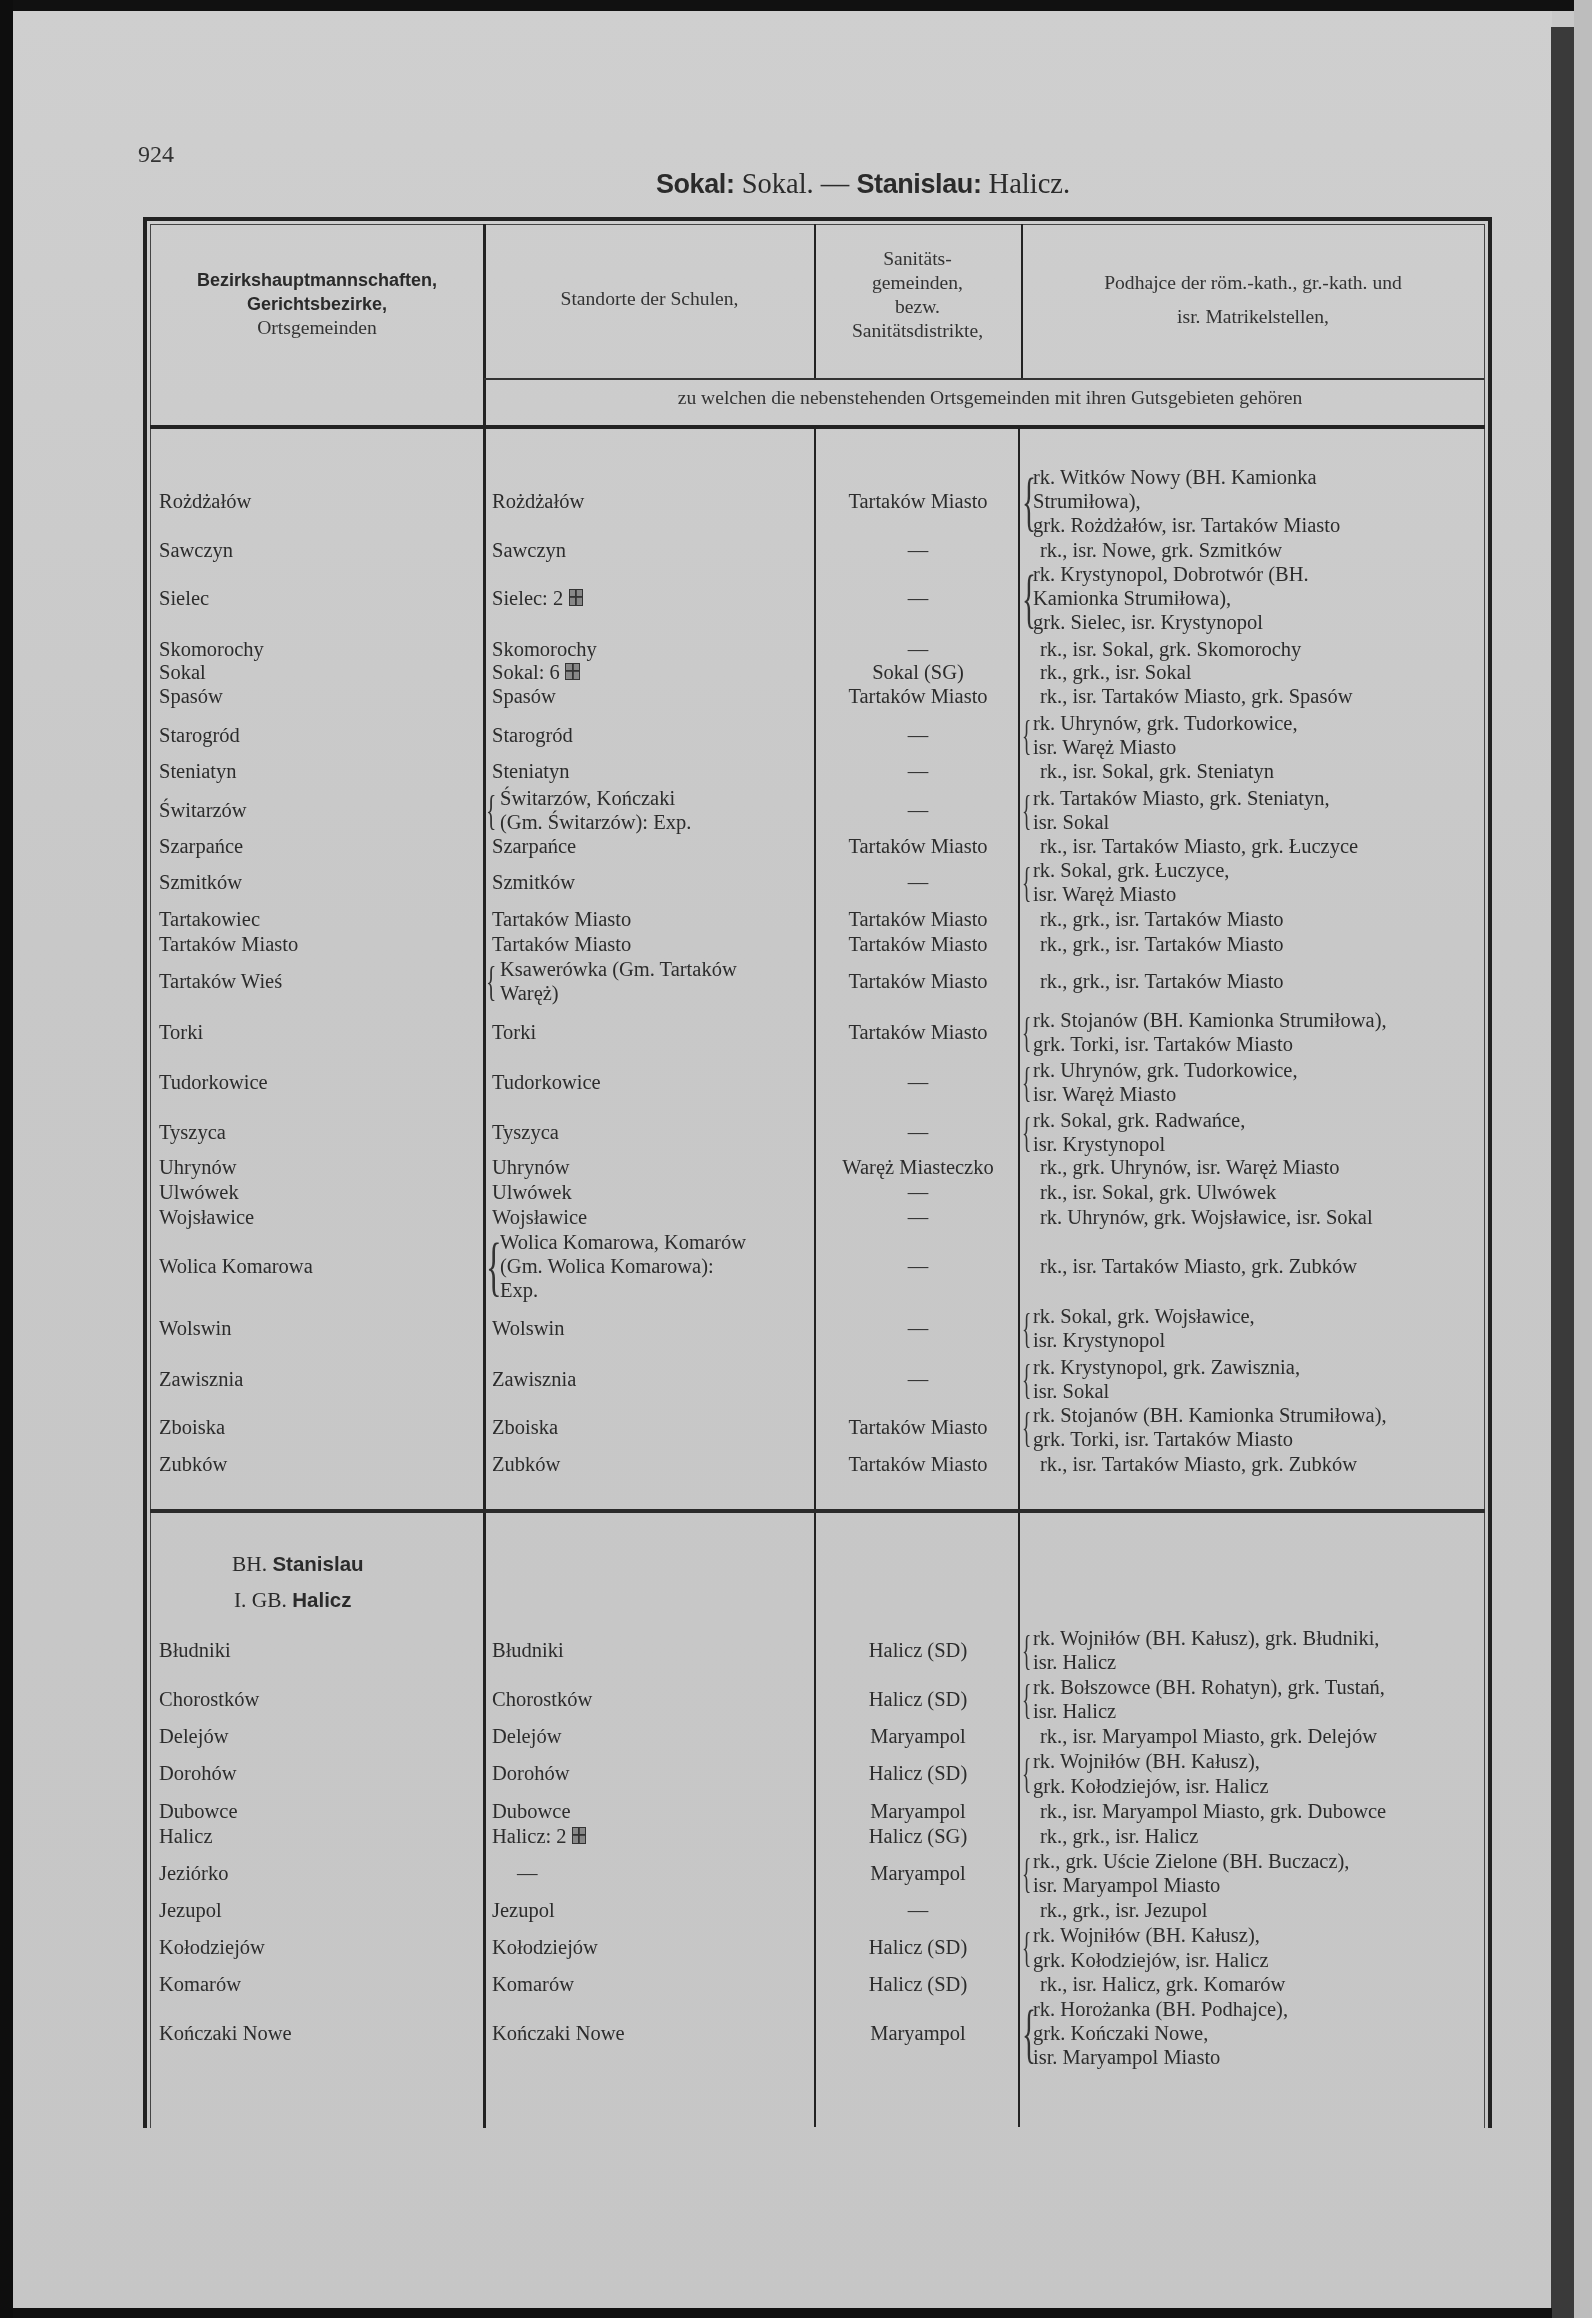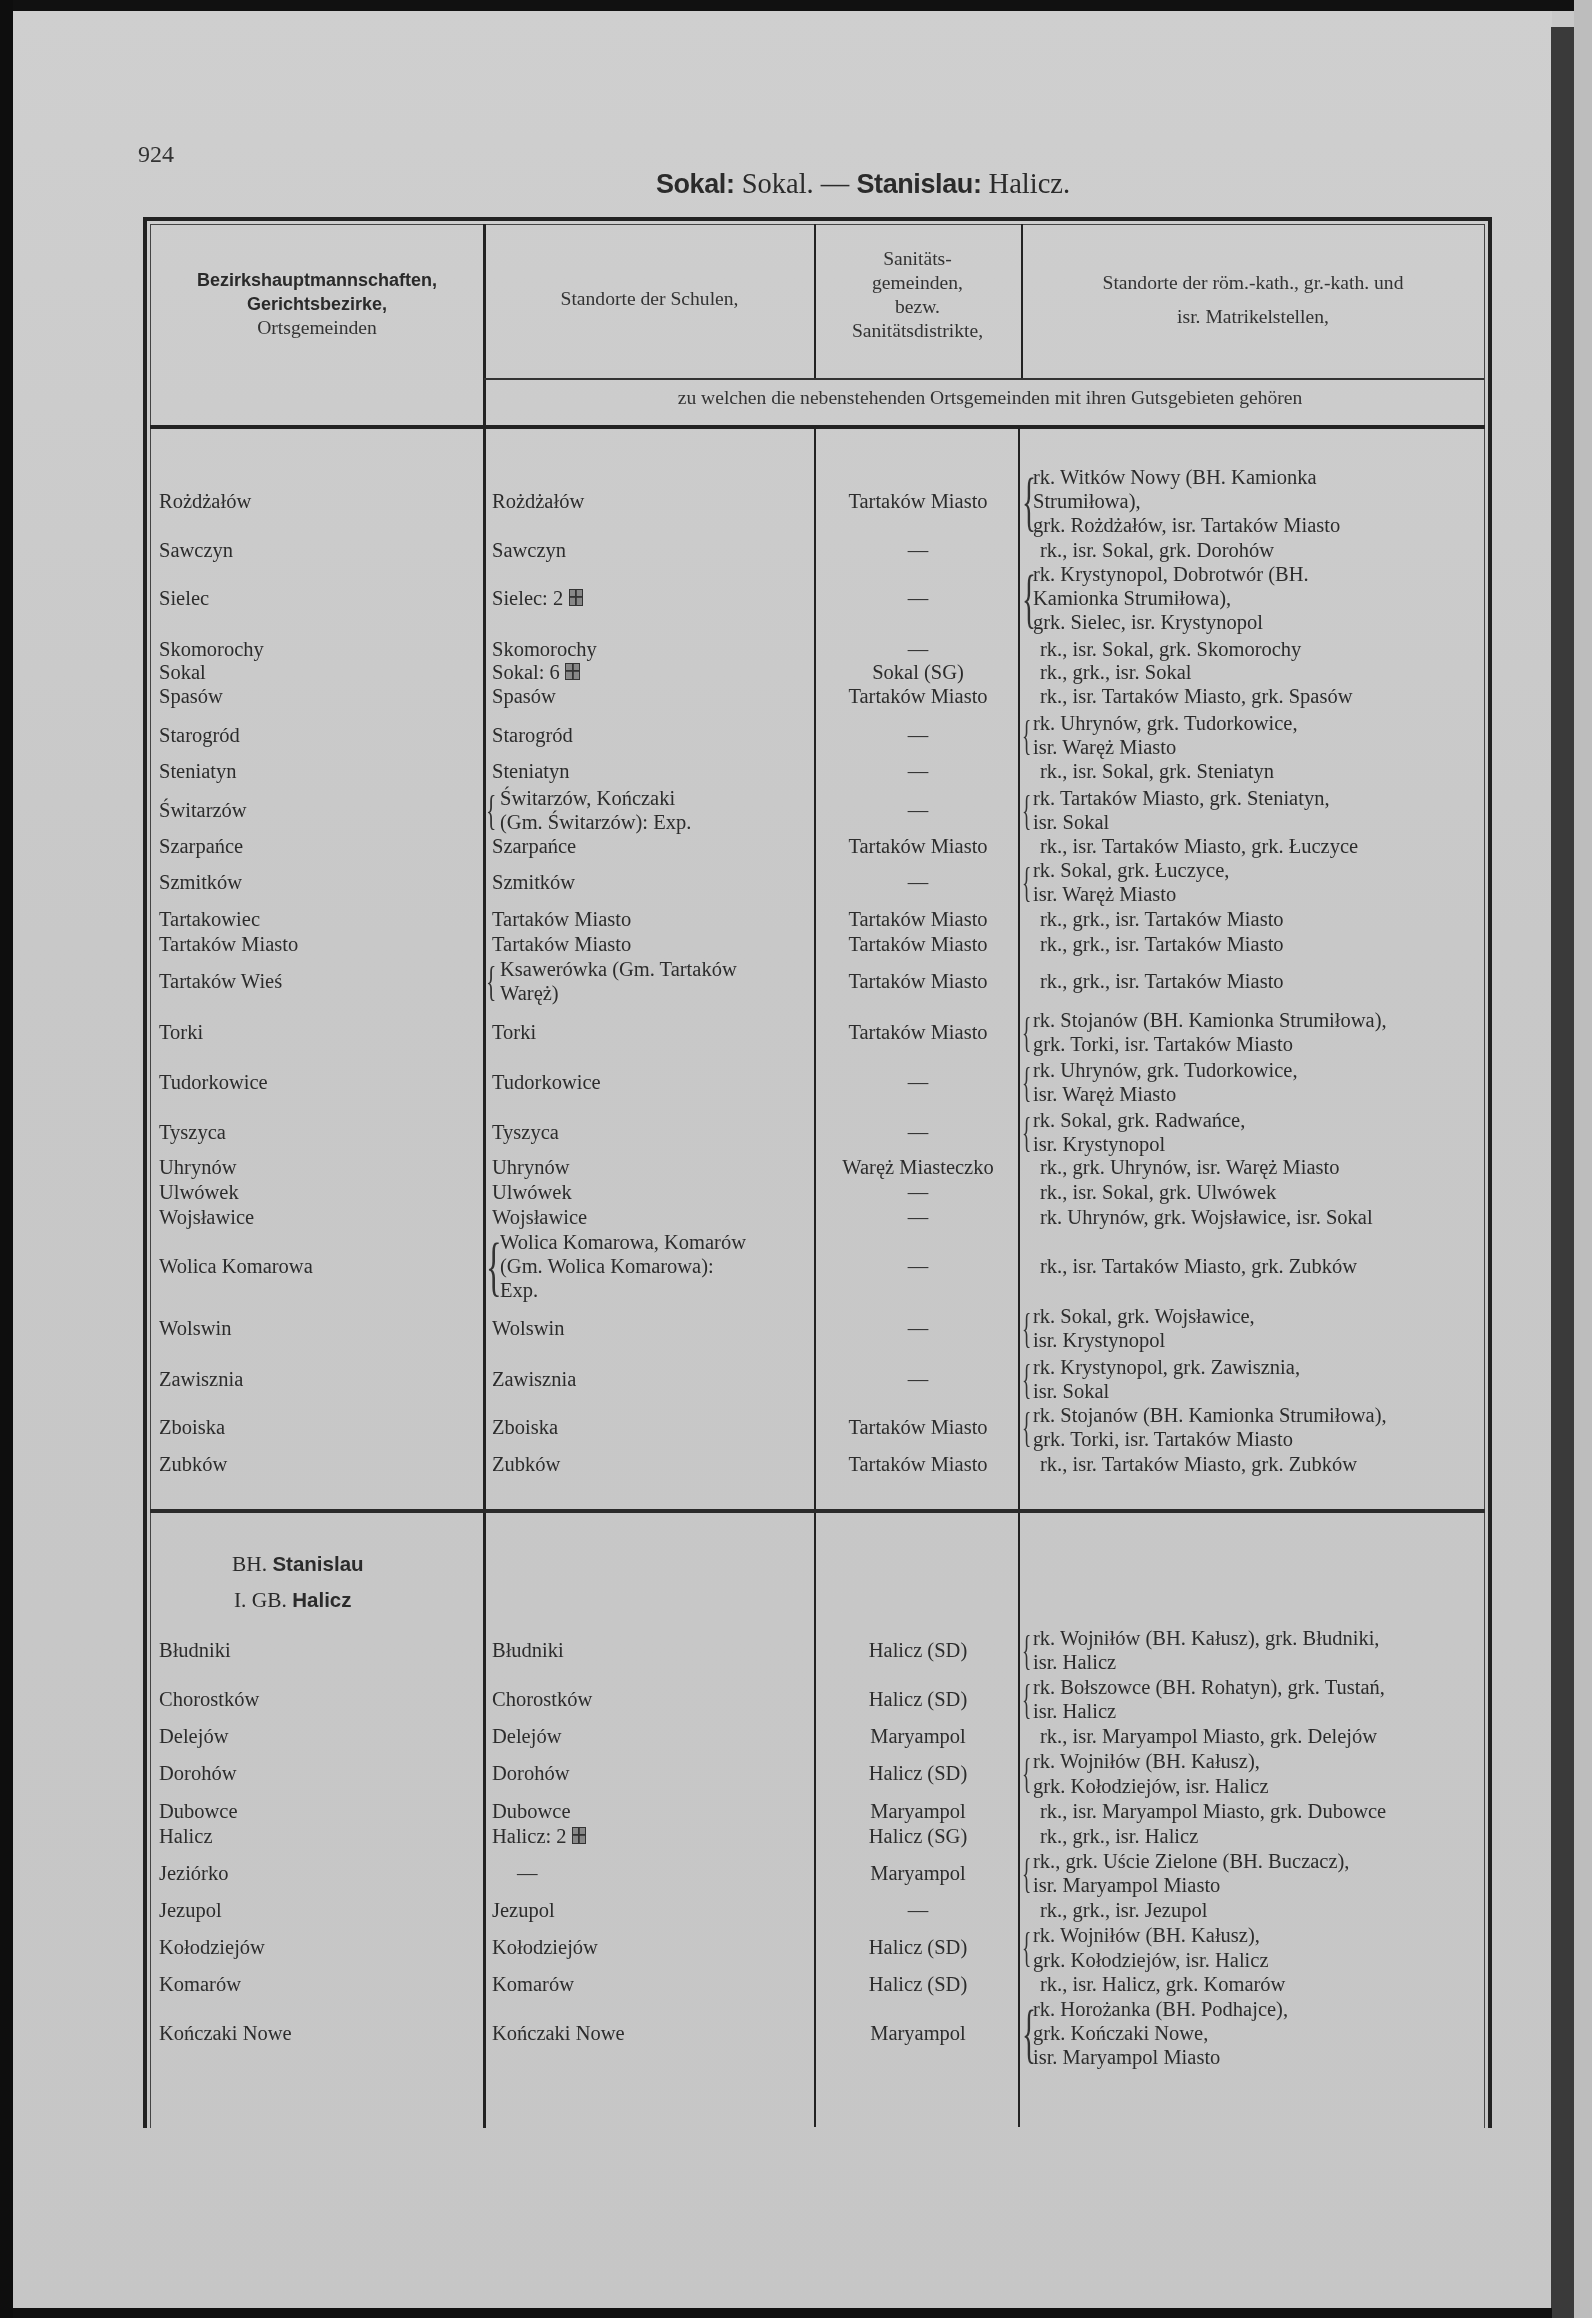--- a/index.html
+++ b/index.html
@@ -76,40 +76,40 @@
   <span>Ortsgemeinden</span>
 </div>
 <div class="hdr" style="left:486px;top:287px;width:327px;">Standorte der Schulen,</div>
 <div class="hdr" style="left:815px;top:247px;width:205px;">
   <span>Sanitäts-</span><br>
   <span>gemeinden,</span><br>
   <span>bezw.</span><br>
   <span>Sanitätsdistrikte,</span>
 </div>
 <div class="hdr" style="left:1023px;top:266px;width:460px;line-height:34px;">
-  <span>Standorte der röm.-kath., gr.-kath. und</span><br>
+  <span>Podhajce der röm.-kath., gr.-kath. und</span><br>
   <span>isr. Matrikelstellen,</span>
 </div>
 <div class="hdr" style="left:486px;top:386px;width:1008px;">zu welchen die nebenstehenden Ortsgemeinden mit ihren Gutsgebieten gehören</div>
 
 <div id="section1">
     <div>
       <div class="cell c1" style="top:489px">Rożdżałów</div>
       <div class="cell c2" style="top:489px"><span>Rożdżałów</span></div>
       <div class="cell c3" style="top:489px">Tartaków Miasto</div>
       <div class="brace" style="top: 465px; font-size: 65px; line-height: 72px; transform: scaleX(0.45); transform-origin: left center;">{</div>
       <div class="cell c4" style="top:465px;left:1033px">rk. Witków Nowy (BH. Kamionka</div>
       <div class="cell c4" style="top:489px;left:1033px">Strumiłowa),</div>
       <div class="cell c4" style="top:513px;left:1033px">grk. Rożdżałów, isr. Tartaków Miasto</div>
     </div>
     <div>
       <div class="cell c1" style="top:538px">Sawczyn</div>
       <div class="cell c2" style="top:538px"><span>Sawczyn</span></div>
       <div class="cell c3" style="top:538px">—</div>
-      <div class="cell c4" style="top:538px;left:1040px">rk., isr. Sokal, grk. Dorohów</div>
+      <div class="cell c4" style="top:538px;left:1040px">rk., isr. Nowe, grk. Szmitków</div>
     </div>
     <div>
       <div class="cell c1" style="top:586px">Sielec</div>
       <div class="cell c2" style="top:586px"><span>Sielec: 2</span><span class="school-icon"></span></div>
       <div class="cell c3" style="top:586px">—</div>
       <div class="brace" style="top: 562px; font-size: 65px; line-height: 72px; transform: scaleX(0.45); transform-origin: left center;">{</div>
       <div class="cell c4" style="top:562px;left:1033px">rk. Krystynopol, Dobrotwór (BH.</div>
       <div class="cell c4" style="top:586px;left:1033px">Kamionka Strumiłowa),</div>
       <div class="cell c4" style="top:610px;left:1033px">grk. Sielec, isr. Krystynopol</div>
     </div>

